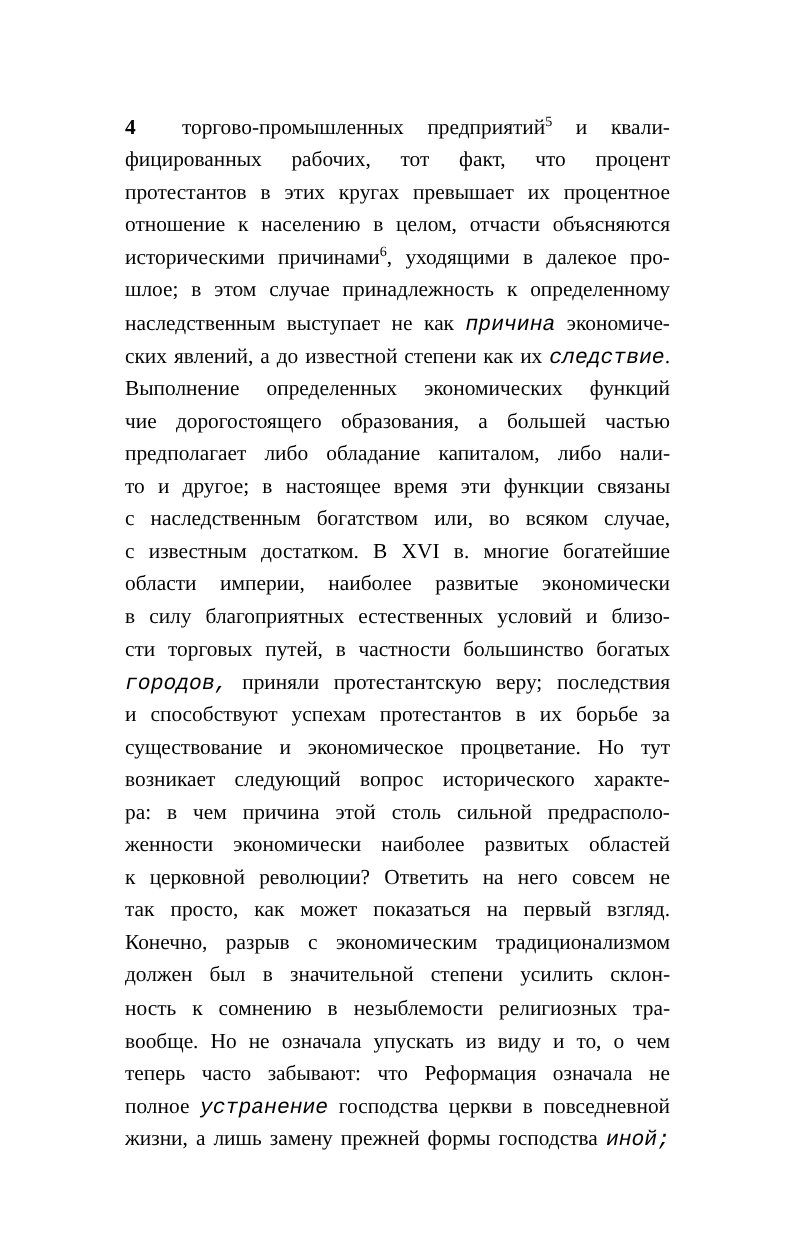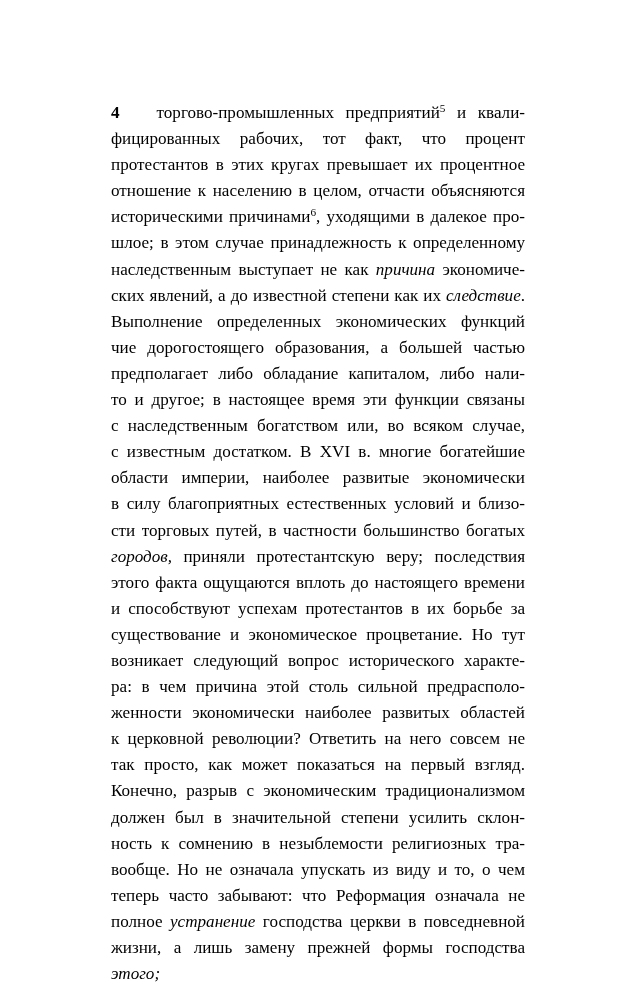--- a/index.html
+++ b/index.html
@@ -24,21 +24,21 @@
 
   
   .text-block {
     position: absolute;
     left: 97px;
     top: 86px;
     width: 442px;
   }
 
   .para {
-    margin: 14px;
+    margin: 3px;
     font-size: 17.1px;
     line-height: 26.1px;
     text-align: justify;
     text-justify: inter-word;
     letter-spacing: 0px;
     word-spacing: 0px;
     hyphens: none;
   }
 
   
@@ -46,20 +46,21 @@
     font-weight: bold;
     font-size: 17.1px;
   }
   .folio-gap {
     display: inline-block;
     width: 37px;
   }
 
   .it {
     font-style: italic;
+    font-family: Liberation Mono, monospace;
   }
 
   sup.fn {
     font-size: 0.66em;
     line-height: 0;
     vertical-align: 0.52em;
     font-style: normal;
     font-weight: normal;
   }
 
@@ -99,30 +100,29 @@
         <div class="line"><span class="stretch"><span>Выполнение определенных экономических функций</span></span></div>
         <div class="line"><span class="stretch"><span>чие дорогостоящего образования, а большей частью</span></span></div>
         <div class="line"><span class="stretch"><span>предполагает либо обладание капиталом, либо нали-</span></span></div>
         <div class="line"><span class="stretch"><span>то и другое; в настоящее время эти функции связаны</span></span></div>
         <div class="line"><span class="stretch"><span>с наследственным богатством или, во всяком случае,</span></span></div>
         <div class="line"><span class="stretch"><span>с известным достатком. В XVI в. многие богатейшие</span></span></div>
         <div class="line"><span class="stretch"><span>области империи, наиболее развитые экономически</span></span></div>
         <div class="line"><span class="stretch"><span>в силу благоприятных естественных условий и близо-</span></span></div>
         <div class="line"><span class="stretch"><span>сти торговых путей, в частности большинство богатых</span></span></div>
         <div class="line"><span class="stretch"><em class="it">городов,</em><span> приняли протестантскую веру; последствия</span></span></div>
-        <div class="line"><span class="stretch"><span>этого факта ощущаются вплоть до настоящего времени</span></span></div>
         <div class="line"><span class="stretch"><span>и способствуют успехам протестантов в их борьбе за</span></span></div>
         <div class="line"><span class="stretch"><span>существование и экономическое процветание. Но тут</span></span></div>
         <div class="line"><span class="stretch"><span>возникает следующий вопрос исторического характе-</span></span></div>
         <div class="line"><span class="stretch"><span>ра: в чем причина этой столь сильной предрасполо-</span></span></div>
         <div class="line"><span class="stretch"><span>женности экономически наиболее развитых областей</span></span></div>
         <div class="line"><span class="stretch"><span>к церковной революции? Ответить на него совсем не</span></span></div>
         <div class="line"><span class="stretch"><span>так просто, как может показаться на первый взгляд.</span></span></div>
         <div class="line"><span class="stretch"><span>Конечно, разрыв с экономическим традиционализмом</span></span></div>
         <div class="line"><span class="stretch"><span>должен был в значительной степени усилить склон-</span></span></div>
         <div class="line"><span class="stretch"><span>ность к сомнению в незыблемости религиозных тра-</span></span></div>
         <div class="line"><span class="stretch"><span>вообще. Но не означала упускать из виду и то, о чем</span></span></div>
         <div class="line"><span class="stretch"><span>теперь часто забывают: что Реформация означала не</span></span></div>
         <div class="line"><span class="stretch"><span>полное </span><em class="it">устранение</em><span> господства церкви в повседневной</span></span></div>
-        <div class="line"><span class="stretch"><span>жизни, а лишь замену прежней формы господства </span><em class="it">этого;</em></span></div>
+        <div class="line"><span class="stretch"><span>жизни, а лишь замену прежней формы господства </span><em class="it">иной;</em></span></div>
       </div>
   </div>
 </div>
 
 </body></html>

